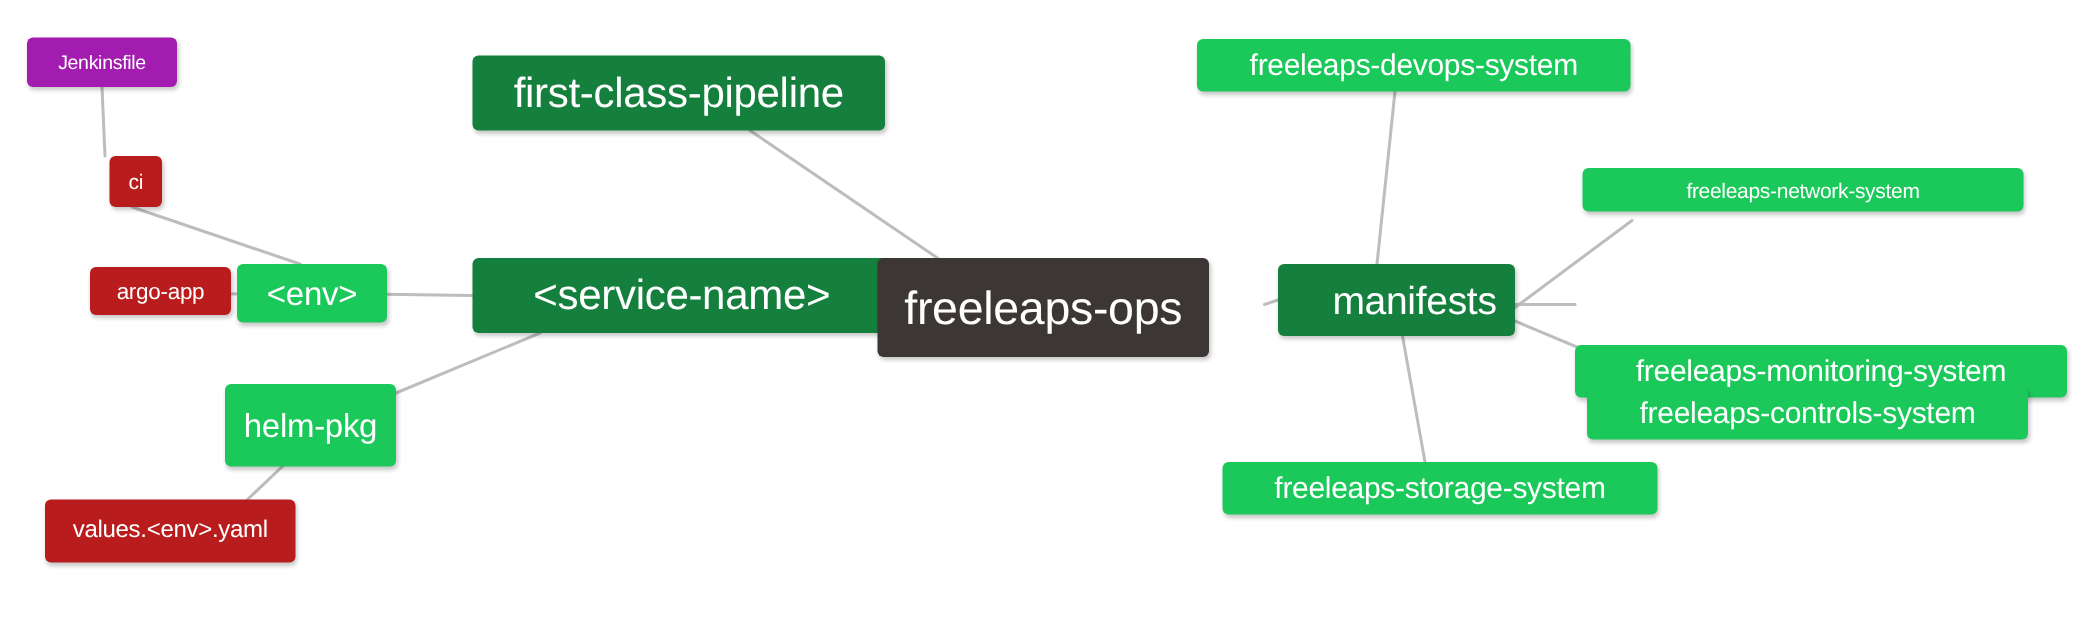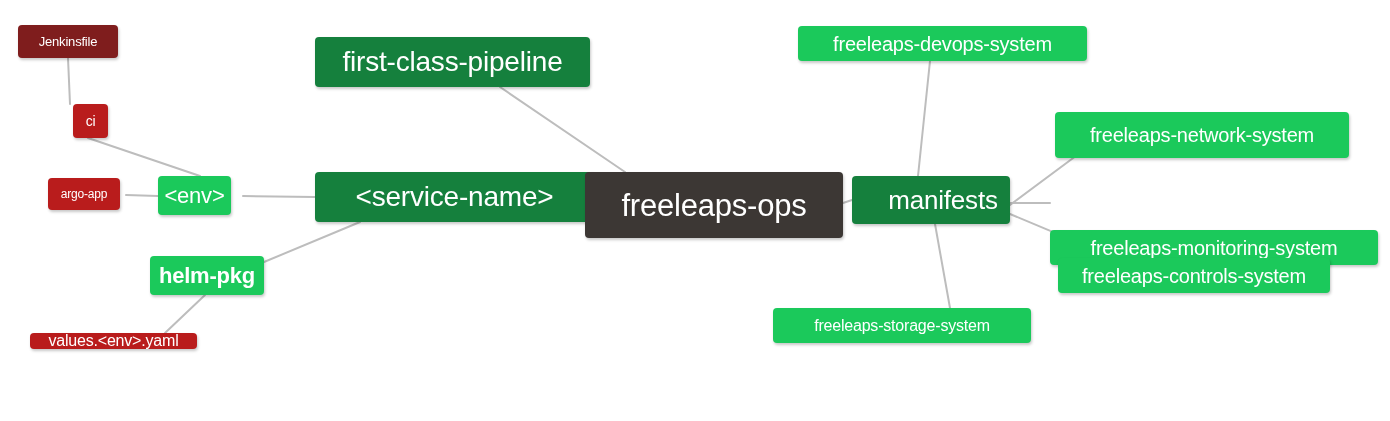--- a/index.html
+++ b/index.html
@@ -38,21 +38,21 @@
     white-space: nowrap;
     line-height: 1;
     letter-spacing: -0.2px;
     box-shadow: 1px 2px 3px rgba(0,0,0,0.22);
     z-index: 2;
   }
   .node-label {
     display: block;
     padding: 0 2px;
   }
-  .n-orange  { background: #7f1d1d; }
+  .n-orange  { background: #a21caf; }
   .n-red     { background: #b91c1c; margin-left: 20px; }
   .n-green   { background: #1BC95B; align-items: center; }
   .n-blue    { background: #15803d; }
   .n-dark    { background: #3C3734; }
 </style>
 </head>
 <body>
 
 <div id="canvas">
   <svg id="edges" width="1390" height="421" viewBox="0 0 1390 421">
@@ -71,53 +71,53 @@
       <line x1="1010" y1="214" x2="1115" y2="258" stroke="#bdbdbd" stroke-width="2" stroke-linecap="round"></line>
       <line x1="935" y1="224" x2="950" y2="308" stroke="#bdbdbd" stroke-width="2" stroke-linecap="round"></line>
     </svg>
   <div id="node-layer">
       <div class="node n-orange" style="left: 18px; top: 25px; width: 100px; height: 33px; font-size: 13px;">
         <span class="node-label">Jenkinsfile</span>
       </div>
       <div class="node n-red" style="left: 53px; top: 104px; width: 35px; height: 34px; font-size: 14px;">
         <span class="node-label">ci</span>
       </div>
-      <div class="node n-red" style="left: 28px; top: 178px; width: 72px; height: 32px; font-size: 12px;">
+      <div class="node n-red" style="left: 40px; top: 178px; width: 94px; height: 32px; font-size: 15px;">
         <span class="node-label">argo-app</span>
       </div>
-      <div class="node n-green" style="left: 158px; top: 176px; width: 73px; height: 39px; font-size: 22px;">
+      <div class="node n-green" style="left: 158px; top: 176px; width: 100px; height: 39px; font-size: 22px;">
         <span class="node-label">&lt;env&gt;</span>
       </div>
-      <div class="node n-green" style="left: 150px; top: 256px; width: 114px; height: 39px; font-size: 22px; font-weight: bold;">
+      <div class="node n-green" style="left: 150px; top: 256px; width: 114px; height: 55px; font-size: 22px;">
         <span class="node-label">helm-pkg</span>
       </div>
-      <div class="node n-red" style="left: 10px; top: 333px; width: 167px; height: 16px; font-size: 16px; text-align: center;">
+      <div class="node n-red" style="left: 10px; top: 333px; width: 167px; height: 42px; font-size: 16px; text-align: center;">
         <span class="node-label">values.&lt;env&gt;.yaml</span>
       </div>
       <div class="node n-blue" style="left: 315px; top: 37px; width: 275px; height: 50px; font-size: 28px;">
         <span class="node-label">first-class-pipeline</span>
       </div>
       <div class="node n-blue" style="left: 315px; top: 172px; width: 279px; height: 50px; font-size: 28px;">
         <span class="node-label">&lt;service-name&gt;</span>
       </div>
-      <div class="node n-dark" style="left: 585px; top: 172px; width: 258px; height: 66px; font-size: 31px;">
+      <div class="node n-dark" style="left: 585px; top: 172px; width: 221px; height: 66px; font-size: 31px;">
         <span class="node-label">freeleaps-ops</span>
       </div>
       <div class="node n-blue" style="left: 852px; top: 176px; width: 158px; height: 48px; font-size: 26px; padding-left: 24px;">
         <span class="node-label">manifests</span>
       </div>
       <div class="node n-green" style="left: 798px; top: 26px; width: 289px; height: 35px; font-size: 20px;">
         <span class="node-label">freeleaps-devops-system</span>
       </div>
-      <div class="node n-green" style="left: 1055px; top: 112px; width: 294px; height: 46px; font-size: 20px;">
+      <div class="node n-green" style="left: 1055px; top: 112px; width: 294px; height: 29px; font-size: 14px;">
         <span class="node-label">freeleaps-network-system</span>
       </div>
       <div class="node n-green" style="left: 1050px; top: 187px; width: 328px; height: 35px; font-size: 20px; margin-top: 43px;">
         <span class="node-label">freeleaps-monitoring-system</span>
       </div>
-      <div class="node n-green" style="left: 1058px; top: 258px; width: 272px; height: 35px; font-size: 20px;">
+      <div class="node n-green" style="left: 1058px; top: 258px; width: 294px; height: 35px; font-size: 20px;">
         <span class="node-label">freeleaps-controls-system</span>
       </div>
-      <div class="node n-green" style="left: 773px; top: 308px; width: 258px; height: 35px; font-size: 16px;">
+      <div class="node n-green" style="left: 815px; top: 308px; width: 290px; height: 35px; font-size: 20px;">
         <span class="node-label">freeleaps-storage-system</span>
       </div>
     </div>
 </div>
 
 </body></html>

